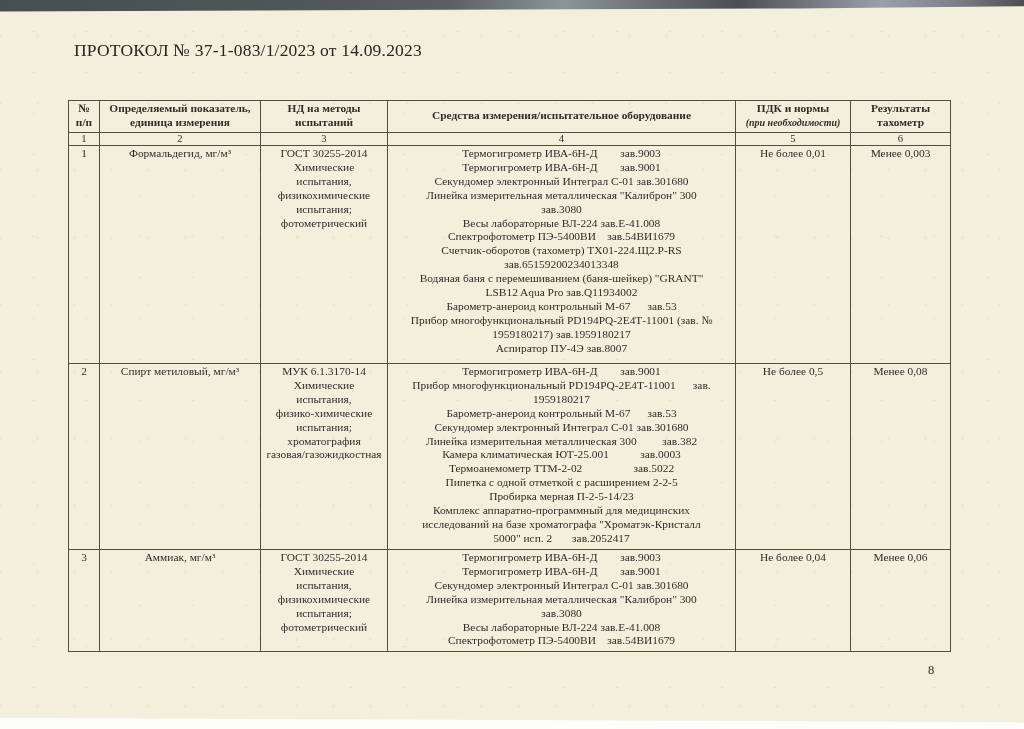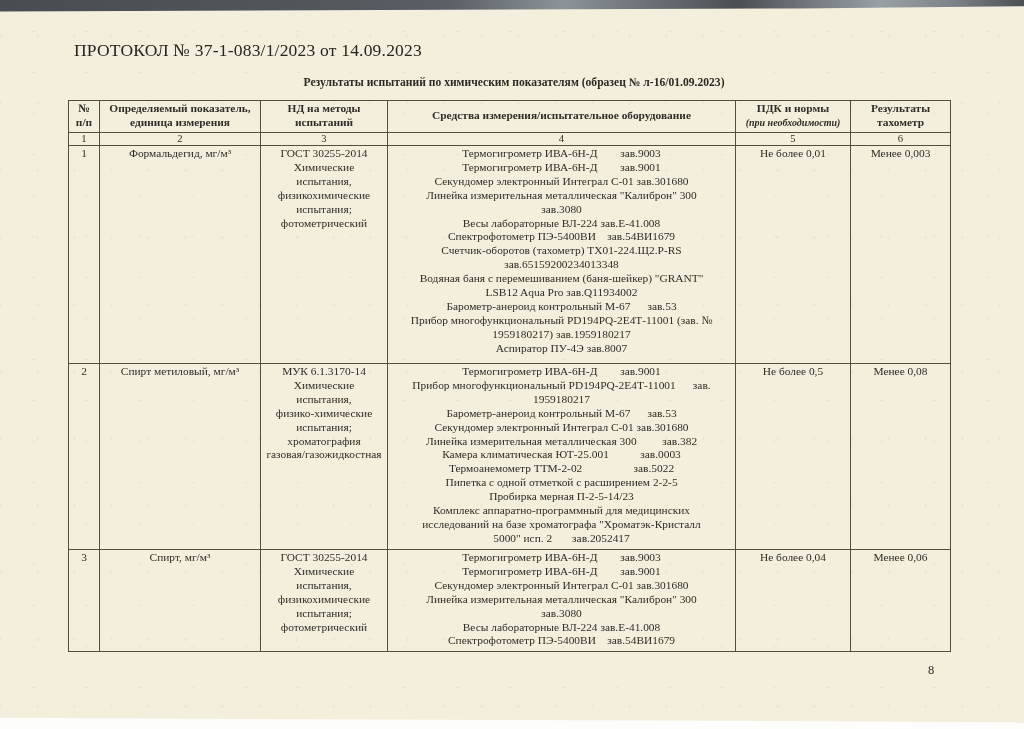--- a/index.html
+++ b/index.html
@@ -59,21 +59,20 @@
   }
 </style>
 </head>
 <body>
 
 <div class="scan">
   <div class="scanner-top"></div>
   <div class="scanner-bottom"></div>
 
   <div class="doc-title">ПРОТОКОЛ № 37-1-083/1/2023 от 14.09.2023</div>
-  <div class="doc-subtitle">Результаты испытаний по химическим показателям (образец № л-16/01.09.2023)</div>
 
   <table class="results">
     <colgroup>
       <col style="width:31px">
         <col style="width:161px">
         <col style="width:127px">
       <col style="width:348px">
         <col style="width:115px">
         <col style="width:100px">
     </colgroup>
@@ -148,21 +147,21 @@
 Пипетка с одной отметкой с расширением 2-2-5
 Пробирка мерная П-2-5-14/23
 Комплекс аппаратно-программный для медицинских
 исследований на базе хроматографа "Хроматэк-Кристалл
 5000" исп. 2       зав.2052417</td>
           <td>Не более 0,5</td>
           <td>Менее 0,08</td>
         </tr>
         <tr>
           <td class="c-num">3</td>
-          <td>Спирт, мг/м³</td>
+          <td>Аммиак, мг/м³</td>
           <td>ГОСТ 30255-2014
 Химические
 испытания,
 физикохимические
 испытания;
 фотометрический</td>
           <td>Термогигрометр ИВА-6Н-Д        зав.9003
 Термогигрометр ИВА-6Н-Д        зав.9001
 Секундомер электронный Интеграл С-01 зав.301680
 Линейка измерительная металлическая "Калиброн" 300

